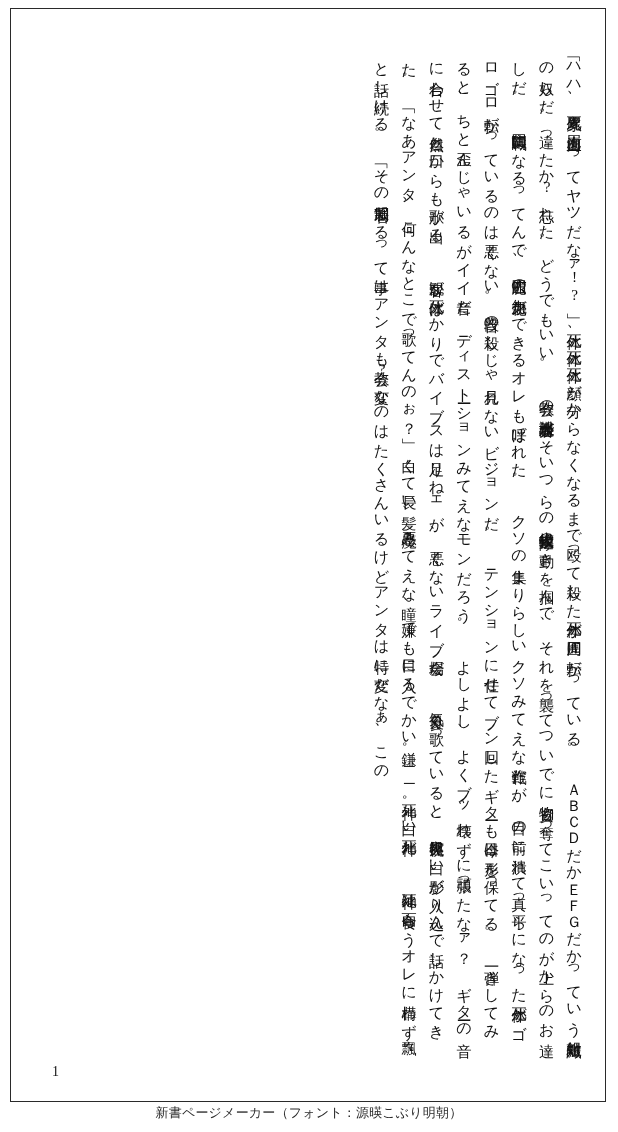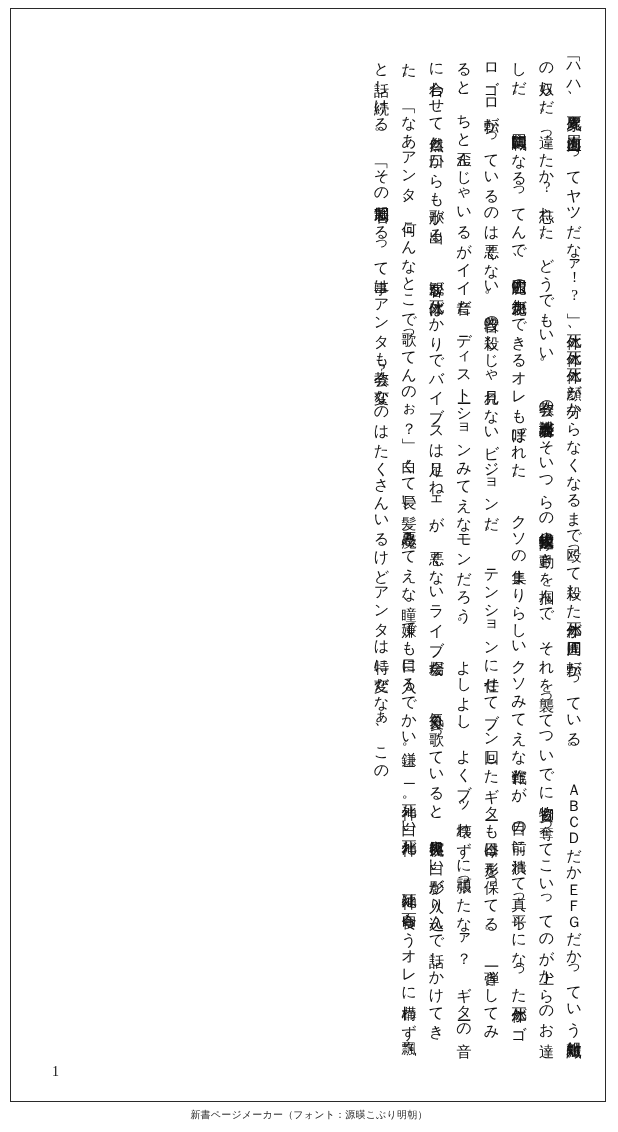--- a/index.html
+++ b/index.html
@@ -57,21 +57,21 @@
     font-size: 14px;
     color: #111111;
     font-family: "Liberation Serif", "DejaVu Serif", serif;
   }
   #footer-credit {
     position: absolute;
     left: 0;
     bottom: 10px;
     width: 618px;
     text-align: center;
-    font-size: 10px;
+    font-size: 13px;
     color: #2b2b2b;
     font-family: "Liberation Sans", sans-serif;
     letter-spacing: 0.2px;
   }
 </style>
 </head>
 <body>
 
 <div id="page">
   <div id="page-frame"></div>

